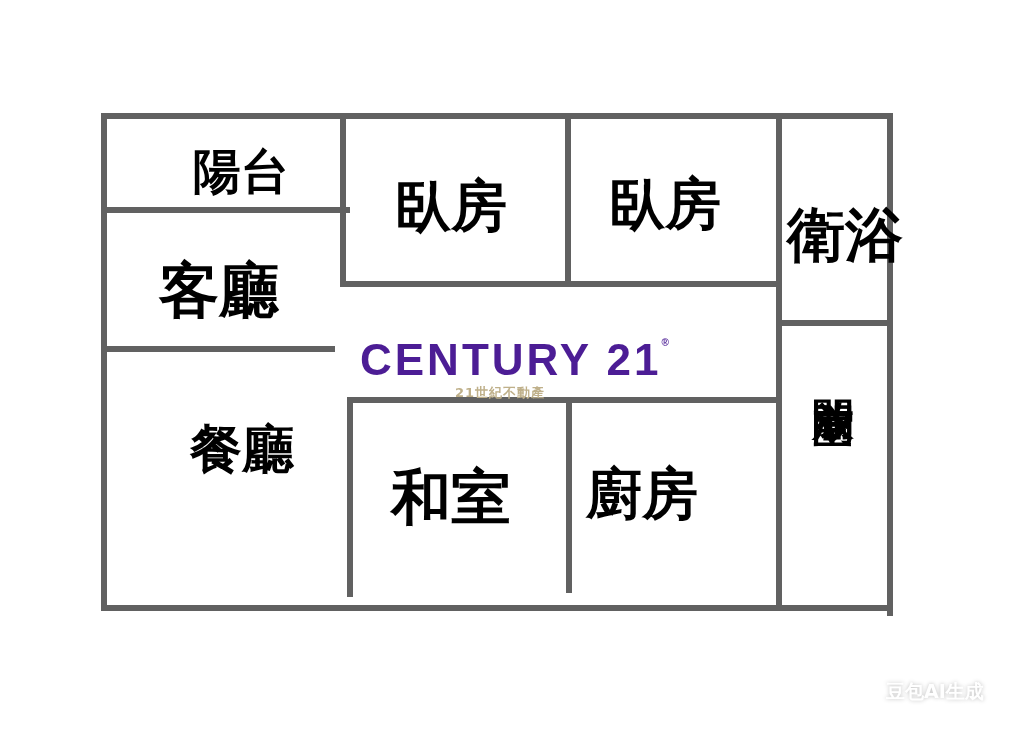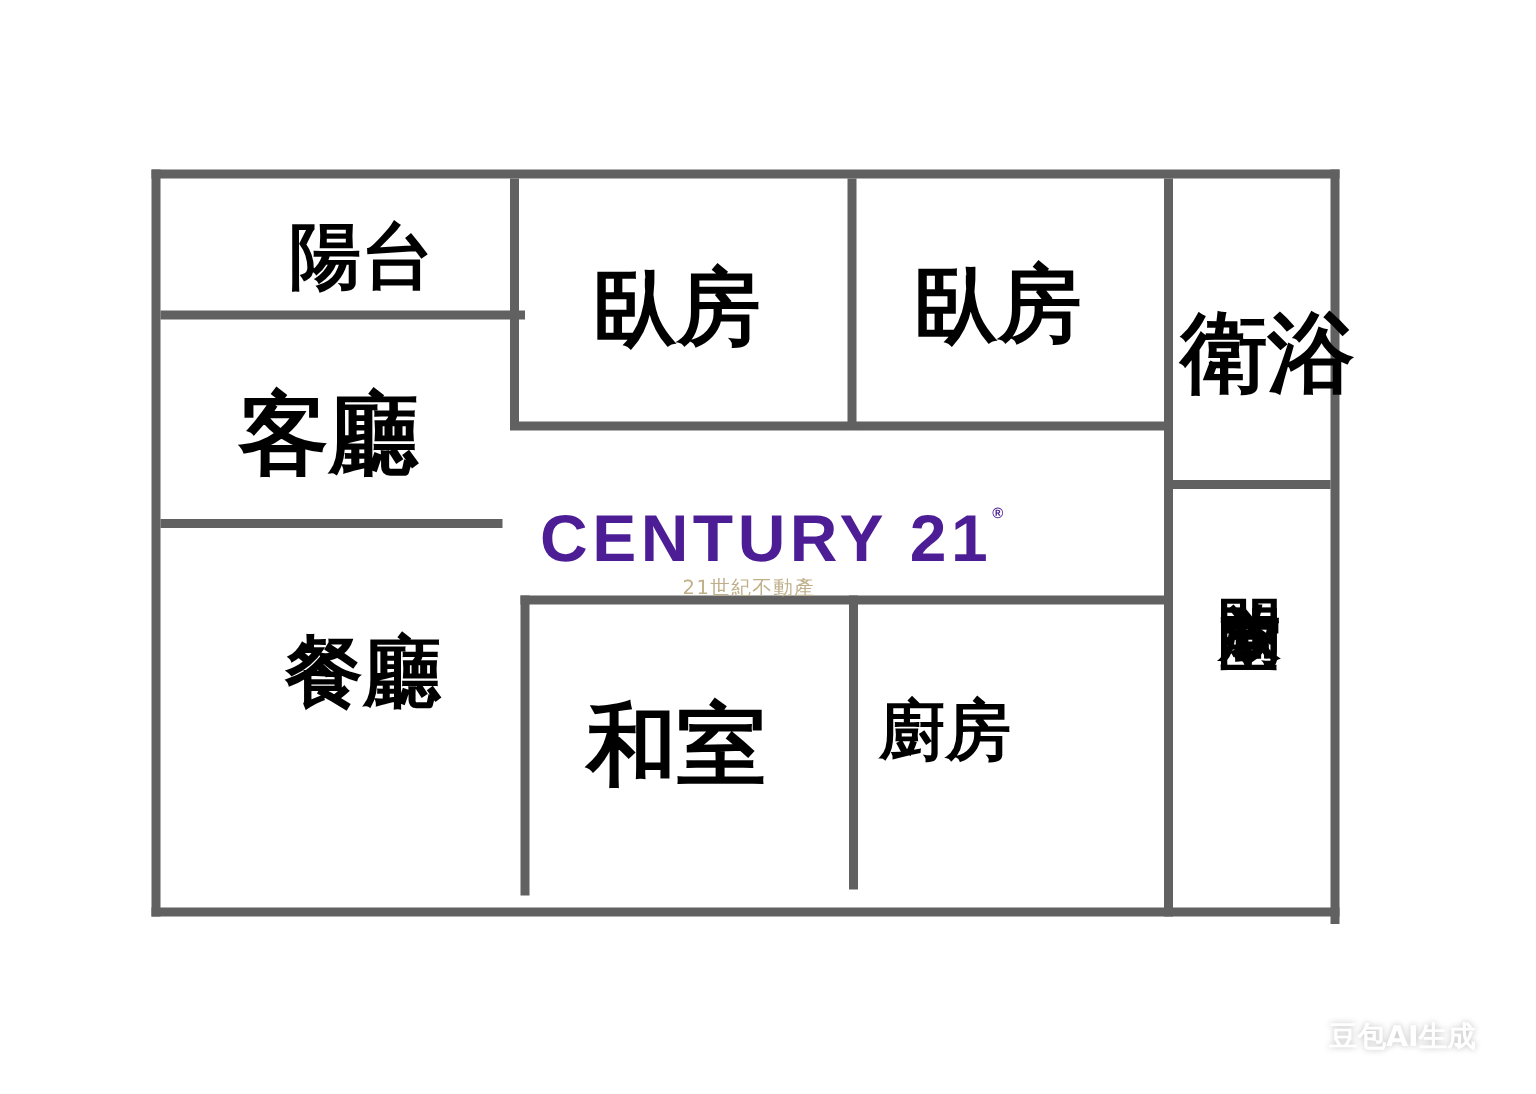--- a/index.html
+++ b/index.html
@@ -4,21 +4,21 @@
 <style>
   html, body { margin:0; padding:0; }
   body { width:1024px; height:729px; background:#ffffff; position:relative; overflow:hidden;
          font-family:"DejaVu Sans", sans-serif; }
   .wall { position:absolute; background:#616161; }
   .label { position:absolute; color:#000; font-weight:bold; font-family:"DejaVu Sans", sans-serif; white-space:nowrap; line-height:1; }
   .vlabel { position:absolute; color:#000; font-weight:bold; font-family:"DejaVu Sans", sans-serif;
             writing-mode:vertical-rl; line-height:1; letter-spacing:2px; }
   .logo { position:absolute; left:360px; top:338px; font-family:"Liberation Sans", sans-serif; font-weight:bold;
           font-size:44px; letter-spacing:3px; line-height:1; }
-  .logo-sub { position:absolute; left:455px; top:386px; font-family:"DejaVu Sans", sans-serif; font-weight:normal;
+  .logo-sub { position:absolute; left:455px; top:386px; font-family:"DejaVu Sans", sans-serif; font-weight:bold;
               font-size:13px; line-height:1; letter-spacing:1px; }
   .reg { font-size:10px; vertical-align:top; }
   .watermark { position:absolute; left:886px; top:682px; font-family:"DejaVu Sans", sans-serif; font-weight:bold;
                font-size:19px; color:#ffffff; text-shadow:0 0 4px rgba(0,0,0,0.25); line-height:1; }
 </style>
 </head>
 <body>
 
 <div>
 
@@ -42,21 +42,21 @@
   <div class="wall" style="left:566px;top:397px;width:6px;height:196px;"></div>
 
   <div class="label" style="left:193px;top:147px;font-size:48px;">陽台</div>
   <div class="label" style="left:159px;top:260px;font-size:60px;">客廳</div>
   <div class="label" style="left:190px;top:423px;font-size:52px;">餐廳</div>
   <div class="label" style="left:395px;top:178px;font-size:56px;">臥房</div>
   <div class="label" style="left:609px;top:176px;font-size:56px;">臥房</div>
   <div class="label" style="left:787px;top:206px;font-size:58px;">衛浴</div>
   <div class="vlabel" style="left:812px;top:366px;font-size:42px;">開放空間</div>
   <div class="label" style="left:391px;top:467px;font-size:60px;">和室</div>
-  <div class="label" style="left:586px;top:466px;font-size:44px;">廚房</div>
+  <div class="label" style="left:586px;top:466px;font-size:56px;">廚房</div>
 </div>
 
 <div class="logo" style="color:#4c1d95;">
   <span>CENTURY 21</span><span class="reg">®</span>
 </div>
 <div class="logo-sub" style="color:#bfb08a;">21世紀不動產</div>
 
 <div class="watermark">豆包AI生成</div>
 
 </body></html>

